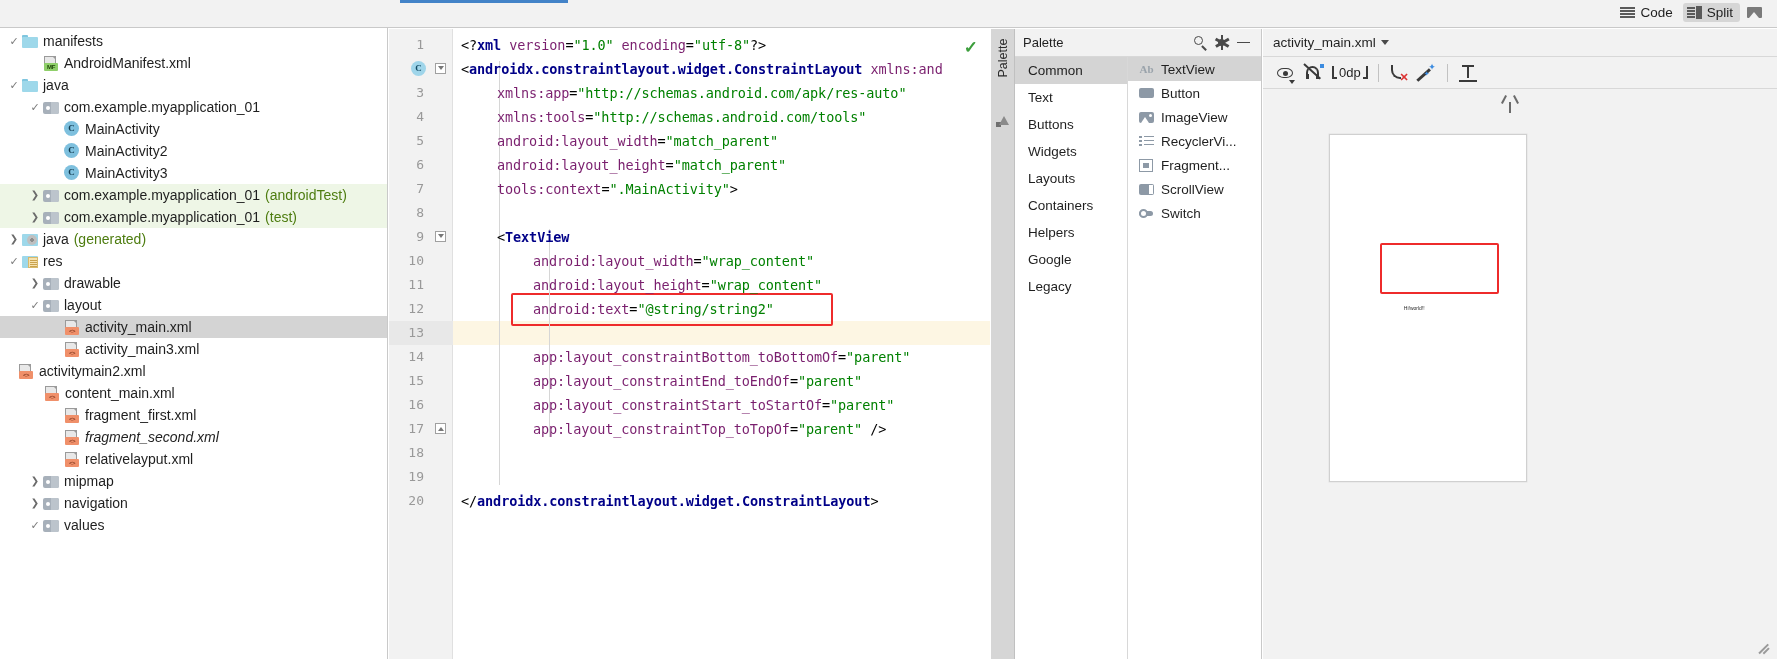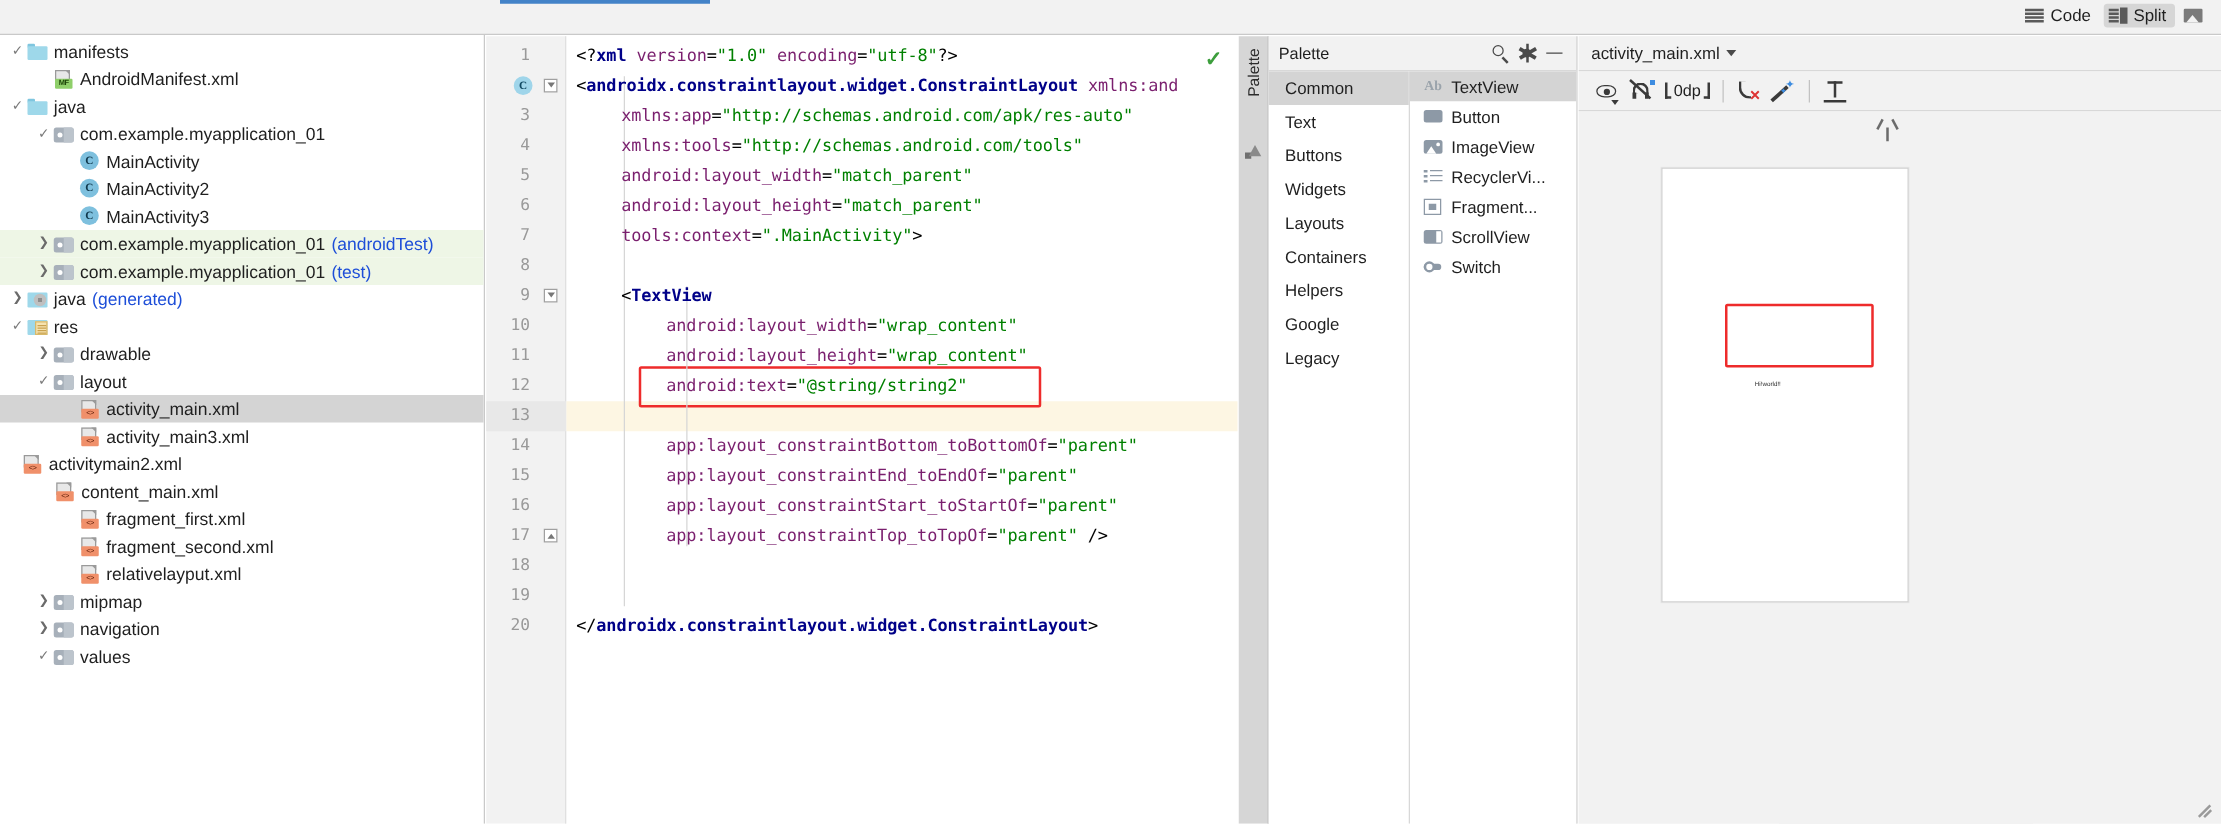--- a/index.html
+++ b/index.html
@@ -64,21 +64,21 @@
   }
   .trow.sel { background: #d4d4d4; }
   .trow.testgroup { background: #eef6e6; }
   .arrow {
     width: 16px; text-align: center; color: #6b6b6b; font-size: 10px;
     flex: 0 0 16px; line-height: 1;
   }
   .arrow.none { visibility: hidden; }
   .tlabel { margin-left: 5px; }
   .tlabel.bold { font-weight: bold; }
-  .tsub { color: #1d4ed8; margin-left: 5px; }
+  .tsub { color: #4d7c0f; margin-left: 5px; }
   .ico { flex: 0 0 auto; display: inline-block; position: relative; }
 
   
   .ic-folder { width: 16px; height: 13px; }
   .ic-folder .tab { position:absolute; left:0; top:0; width:6px; height:3px; background:#7fc6df; border-radius:1px 1px 0 0;}
   .ic-folder .body { position:absolute; left:0; top:2px; width:16px; height:11px; background:#9ed8ea; border-radius:1px;}
   
   .ic-pkg { width: 16px; height: 13px; }
   .ic-pkg .body { position:absolute; left:0; top:1px; width:16px; height:12px; background:#a7b0ba; border-radius:2px;}
   .ic-pkg .dot { position:absolute; left:3px; top:5px; width:4px; height:4px; background:#ffffff; border-radius:50%;}
@@ -535,21 +535,21 @@
       </div>
       <div class="trow" style="padding-left: 48px;">
         <span class="arrow none"></span>
         <span class="ico ic-xml">
           <span class="sheet"></span>
           <span class="fold"></span>
           <span class="badge">&lt;&gt;</span>
         </span>
         <span class="tlabel">fragment_first.xml</span>
       </div>
-      <div class="trow" style="padding-left: 48px;">
+      <div class="trow" style="padding-left: 48px; font-style: italic;">
         <span class="arrow none"></span>
         <span class="ico ic-xml">
           <span class="sheet"></span>
           <span class="fold"></span>
           <span class="badge">&lt;&gt;</span>
         </span>
         <span class="tlabel">fragment_second.xml</span>
       </div>
       <div class="trow" style="padding-left: 48px;">
         <span class="arrow none"></span>

